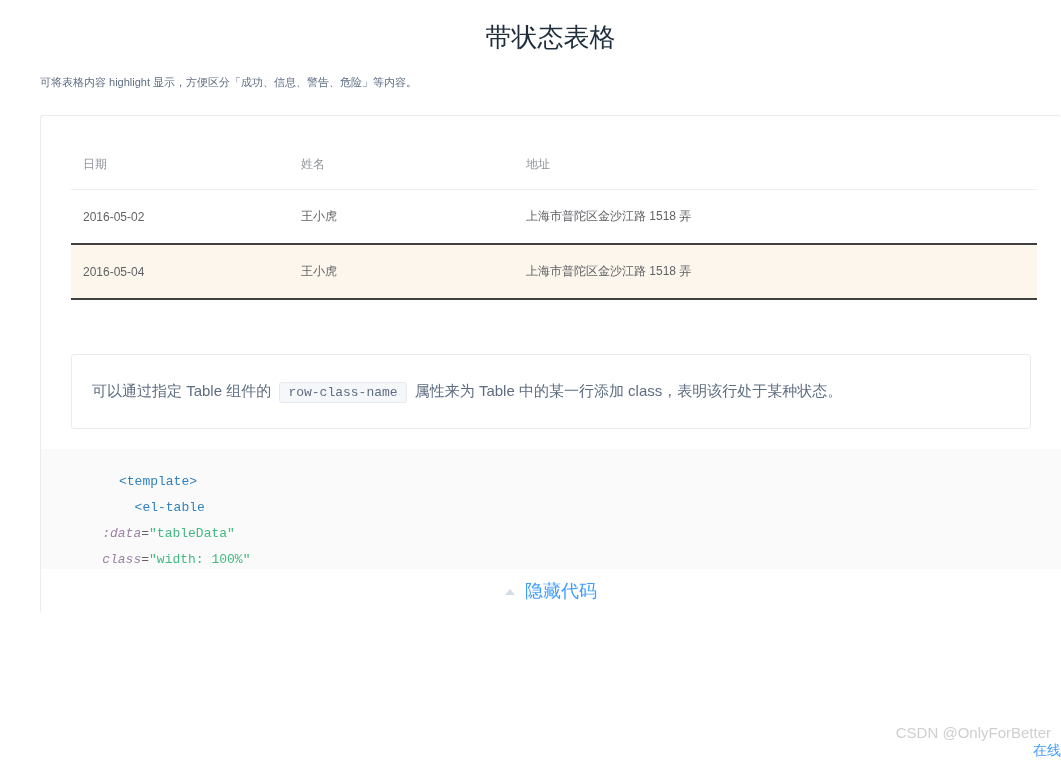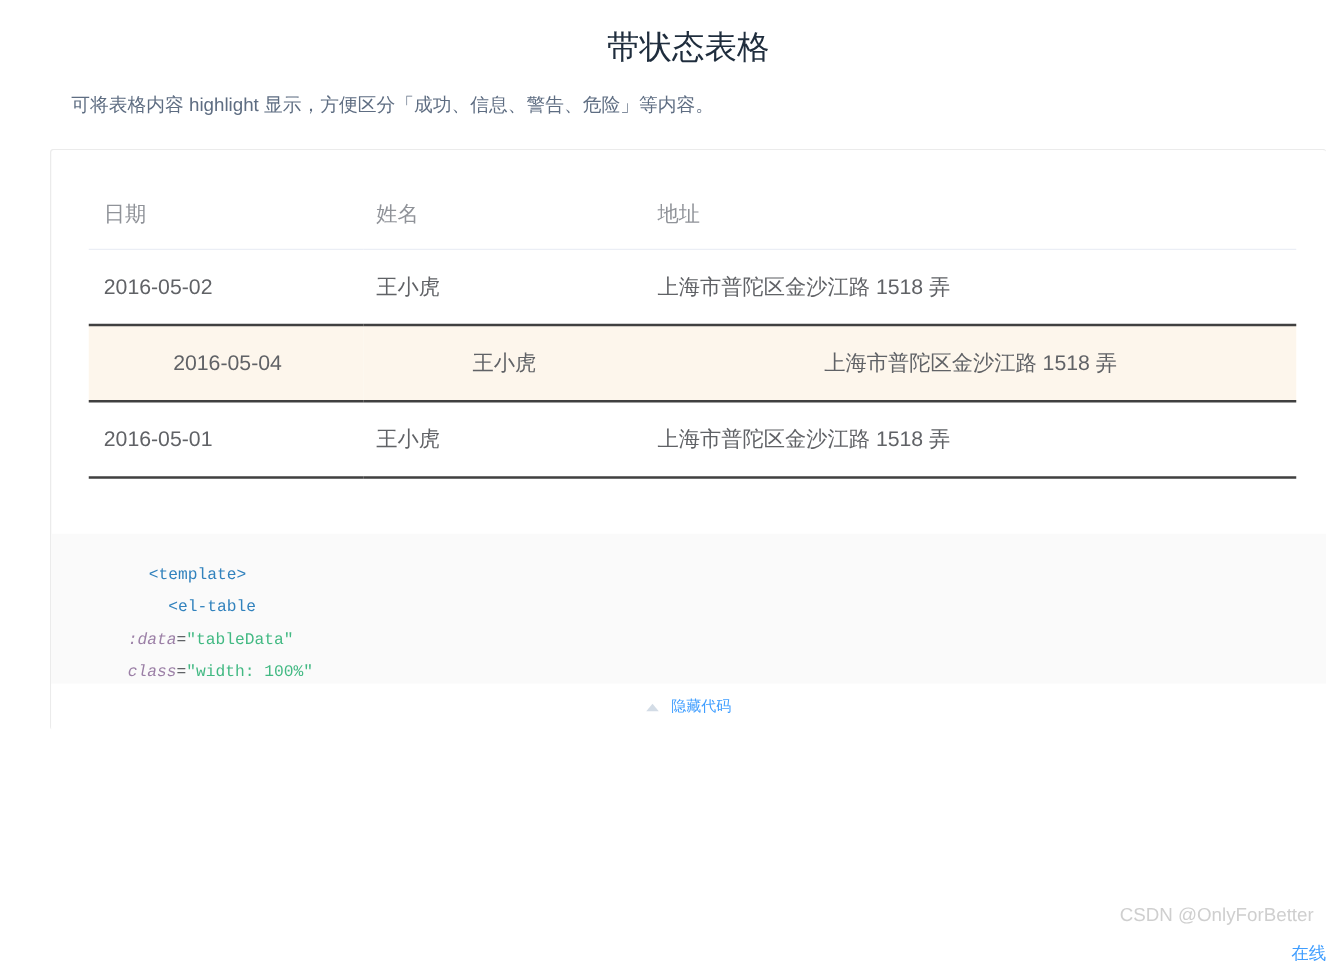--- a/index.html
+++ b/index.html
@@ -11,56 +11,55 @@
       width: 1061px;
     }
     .page-title {
       font-size: 26px;
       font-weight: 400;
       color: #1f2d3d;
       margin-bottom: 20px;
       text-align: center;
     }
     .page-desc {
-      font-size: 15px;
+      font-size: 11px;
       color: #5e6d82;
       margin-bottom: 25px;
-      margin-left: 17px;
     }
     .demo-block {
       border: 1px solid #ebebeb;
       border-radius: 3px;
       border-right: none;
       border-bottom: none;
     }
     .demo-content {
       padding: 24px 24px 24px 30px;
     }
     .el-table {
       width: 100%;
       border-collapse: collapse;
-      font-size: 17px;
+      font-size: 12px;
       color: #606266;
     }
     .el-table th {
       text-align: left;
       background: #fff;
       color: #909399;
       font-weight: 500;
       padding: 16px 10px;
       border-bottom: 1px solid #ebeef5;
     }
     .el-table th:first-child { padding-left: 12px; }
     .el-table td {
       padding: 18px 10px;
       border-bottom: 2px solid #404040;
       color: #606266;
     }
     .el-table td:first-child { padding-left: 12px; }
-    .el-table .warning-row { background: #fdf6ec; text-align: center; }
+    .el-table .warning-row { background: #fdf6ec; }
     .el-table .success-row { background: #f0f9eb; }
     .col-date { width: 220px; }
     .col-name { width: 225px; }
     .description {
       margin: 30px 30px 0 30px;
       padding: 24px 20px;
       background: #fff;
       border: 1px solid #ebebeb;
       border-radius: 3px;
       font-size: 15px;
@@ -88,21 +87,21 @@
       overflow: hidden;
       height: 120px;
     }
     .hl-tag { color: #3182bd; margin-left: 48px; }
     .hl-attr { color: #9b7fa6; font-style: italic; }
     .hl-string { color: #42b983; }
     .toggle-bar {
       text-align: center;
       padding: 10px 0;
       color: #409eff;
-      font-size: 12px;
+      font-size: 18px;
       background: #fff;
     }
     .caret-up {
       display: inline-block;
       width: 0; height: 0;
       border-left: 5px solid transparent;
       border-right: 5px solid transparent;
       border-bottom: 6px solid #d3dce6;
       margin-right: 10px;
       vertical-align: middle;
@@ -111,21 +110,21 @@
       position: fixed;
       right: 10px;
       bottom: 35px;
       color: #cfcfcf;
       font-size: 15px;
       pointer-events: none;
     }
     .online-link {
       position: fixed;
       right: 0;
-      bottom: 4px;
+      bottom: 16px;
       color: #409eff;
       font-size: 14px;
     }
   </style>
 </head>
 <body>
 
 <h2 class="page-title">带状态表格</h2>
 <p class="page-desc">可将表格内容 highlight 显示，方便区分「成功、信息、警告、危险」等内容。</p>
 
@@ -143,29 +142,27 @@
           <tr>
             <td>2016-05-02</td>
             <td>王小虎</td>
             <td>上海市普陀区金沙江路 1518 弄</td>
           </tr>
           <tr class="warning-row">
             <td>2016-05-04</td>
             <td>王小虎</td>
             <td>上海市普陀区金沙江路 1518 弄</td>
           </tr>
-          <tr>
-            <td>2016-05-01</td>
-            <td>王小虎</td>
-            <td>上海市普陀区金沙江路 1518 弄</td>
-          </tr>
         </tbody>
     </table>
   </div>
 
+  <div class="description">
+    <span>可以通过指定 Table 组件的 </span><code>row-class-name</code><span> 属性来为 Table 中的某一行添加 class，表明该行处于某种状态。</span>
+  </div>
 
   <pre class="code-area" id="code-area"><span class="hl-tag">&lt;template&gt;</span>
 <span>  </span><span class="hl-tag">&lt;el-table</span>
 <span>    </span><span class="hl-attr">:data</span><span>=</span><span class="hl-string">"tableData"</span>
 <span>    </span><span class="hl-attr">class</span><span>=</span><span class="hl-string">"width: 100%"</span>
 
 </pre>
 
   <div class="toggle-bar">
     <span class="caret-up"></span><span>隐藏代码</span>

